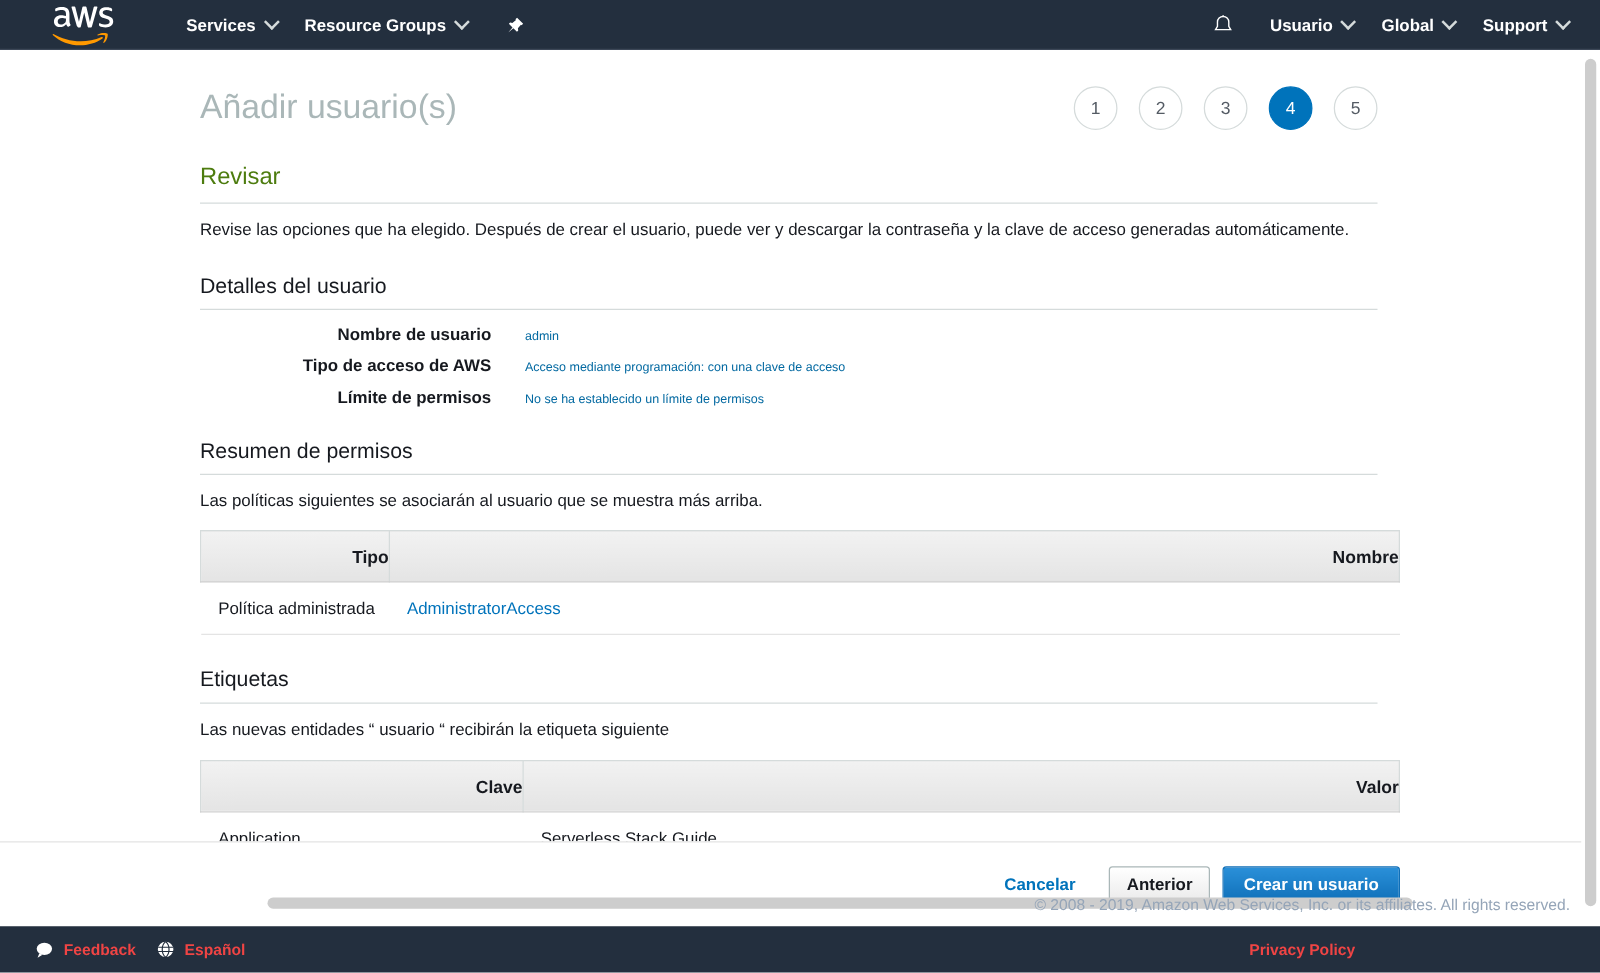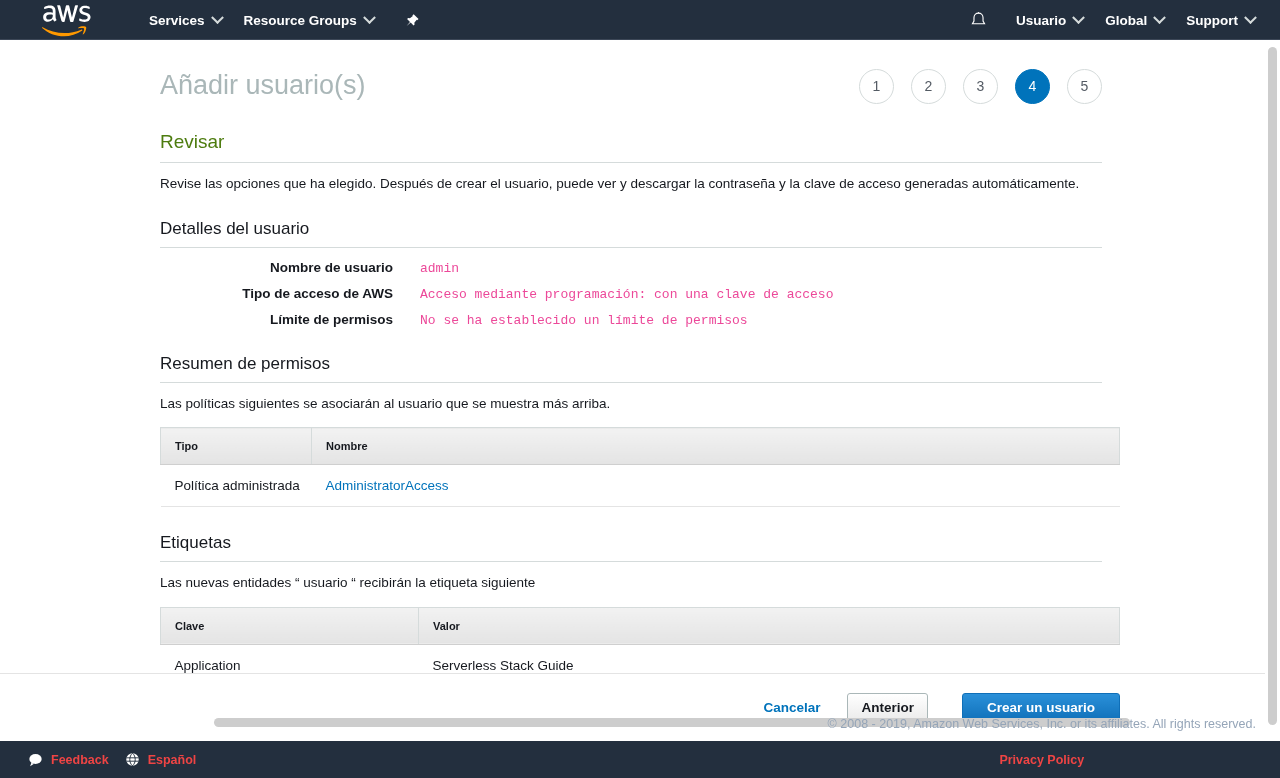--- a/index.html
+++ b/index.html
@@ -154,39 +154,38 @@
   }
   .detail-label {
     width: 233px;
     text-align: right;
     font-weight: bold;
     font-size: 13.5px;
     color: #16191f;
     padding-right: 0;
   }
   .detail-value {
-    font-size: 13px;
-    color: #ec4899;
+    font-size: 10px;
+    color: #0369a1;
     padding-left: 27px;
-    font-family: Liberation Mono, monospace;
   }
 
   
   table.aws-table {
     width: 960px;
     border-collapse: collapse;
     margin-top: 14px;
     table-layout: fixed;
   }
   table.aws-table th {
     background: linear-gradient(to bottom, #f2f2f2 0%, #e4e4e4 100%);
     border: 1px solid #d5dbdb;
     border-bottom: 1px solid #cfcfcf;
-    text-align: left;
-    font-size: 11px;
+    text-align: right;
+    font-size: 14px;
     font-weight: bold;
     color: #16191f;
     padding: 12px 0 12px 14px;
     height: 33px;
   }
   table.aws-table td {
     border-bottom: 1px solid #e4e4e4;
     font-size: 13.5px;
     color: #16191f;
     padding: 13px 0 13px 14px;
@@ -240,22 +239,21 @@
   .btn-secondary {
     background: linear-gradient(to bottom, #ffffff 0%, #eaeaea 100%);
     border: 1px solid #aab7b8;
     color: #16191f;
     margin-right: 10px;
   }
   .btn-primary {
     background: linear-gradient(to bottom, #2a90d9 0%, #0f6fb8 100%);
     border: 1px solid #0f6fb8;
     color: #ffffff;
-    padding: 0 24px;
-    margin-left: 24px;
+    padding: 0 16px;
   }
 
   
   .vscroll {
     position: absolute;
     top: 41px;
     right: 0;
     width: 15px;
     height: 700px;
     background: #ffffff;

